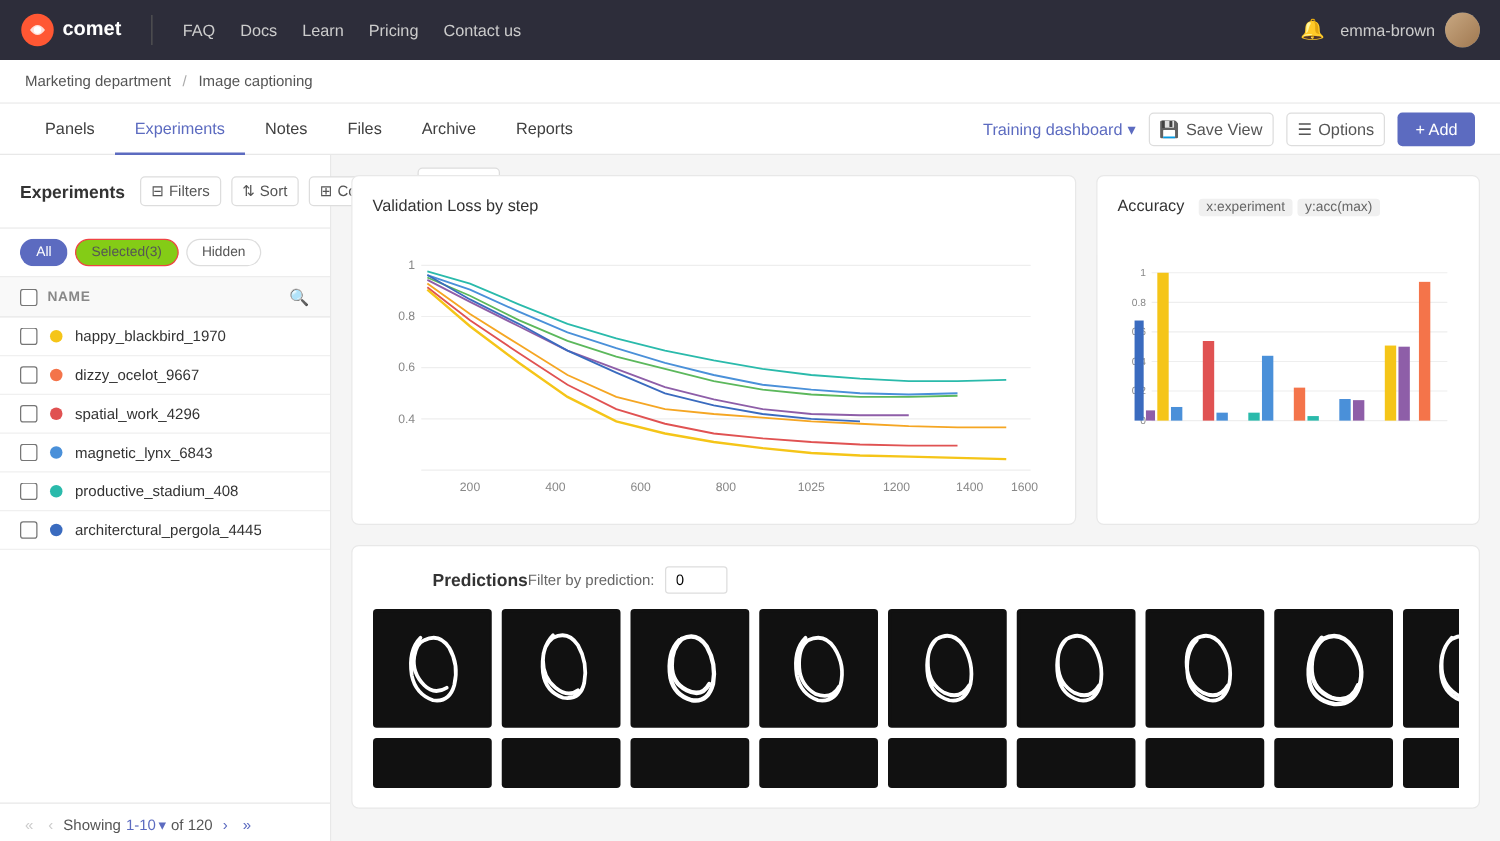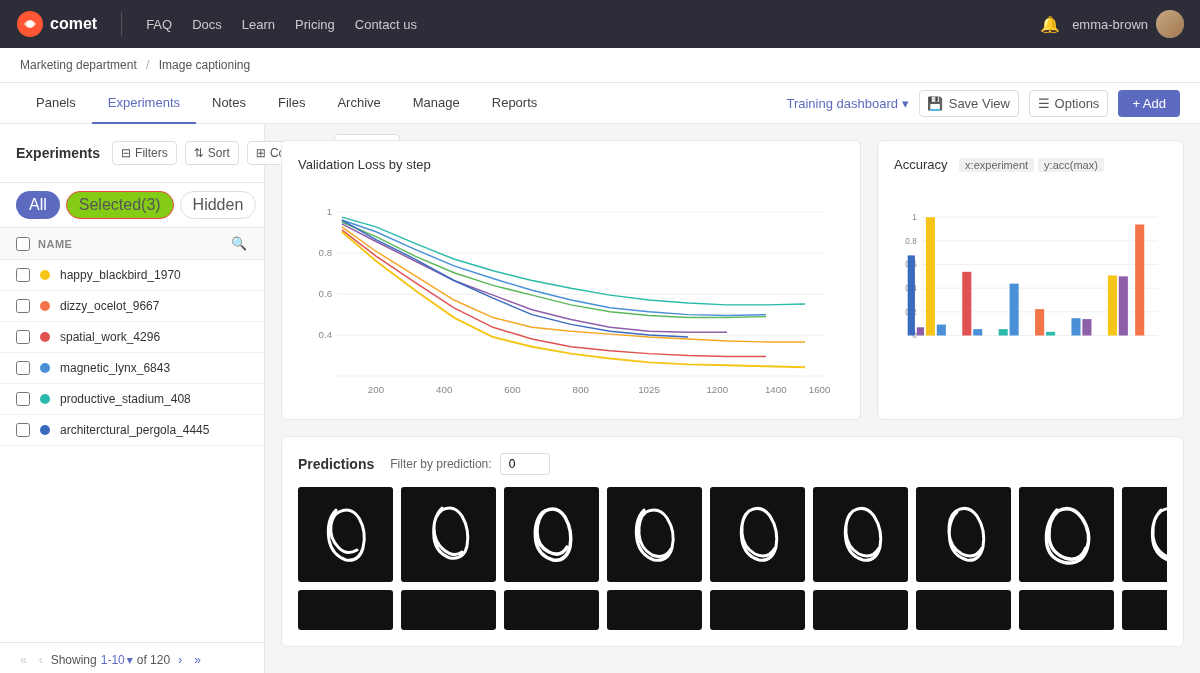--- a/index.html
+++ b/index.html
@@ -210,21 +210,21 @@
     .filter-tabs {
       padding: 8px 16px;
       display: flex;
       gap: 6px;
       background: white;
       border-bottom: 1px solid #e8e8e8;
     }
     .filter-tab {
       padding: 4px 12px;
       border-radius: 14px;
-      font-size: 16px;
+      font-size: 11px;
       cursor: pointer;
       border: 1px solid transparent;
     }
     .filter-tab.active { background: #5c6bc0; color: white; }
     .filter-tab.selected { background: #84cc16; color: #555; border: 1px solid #ef4444; }
     .filter-tab.hidden { background: white; color: #555; border: 1px solid #ddd; }
 
     
     .list-header {
       padding: 8px 16px;
@@ -358,22 +358,22 @@
     
     .predictions-card {
       background: white;
       border: 1px solid #e8e8e8;
       border-radius: 6px;
       padding: 16px;
     }
     .predictions-header {
       display: flex;
       align-items: center;
-      gap: 16px;
       margin-bottom: 12px;
+      margin-left: 48px;
     }
     .predictions-title {
       font-size: 14px;
       font-weight: 600;
       color: #333;
     }
     .filter-by-row {
       display: flex;
       align-items: center;
       gap: 8px;
@@ -457,21 +457,20 @@
   <span class="breadcrumb-current">Image captioning</span>
 </div>
 
 <div class="tabs-bar">
   <div class="tabs-list">
     <div class="tab-item">Panels</div>
     <div class="tab-item active">Experiments</div>
     <div class="tab-item">Notes</div>
     <div class="tab-item">Files</div>
     <div class="tab-item">Archive</div>
-    <div class="tab-item">Manage</div>
     <div class="tab-item">Reports</div>
   </div>
   <div class="tabs-right">
     <div class="training-dashboard-btn">
       <span>Training dashboard</span>
       <span>▾</span>
     </div>
     <div class="save-view-btn">
       <span>💾</span>
       <span>Save View</span>

